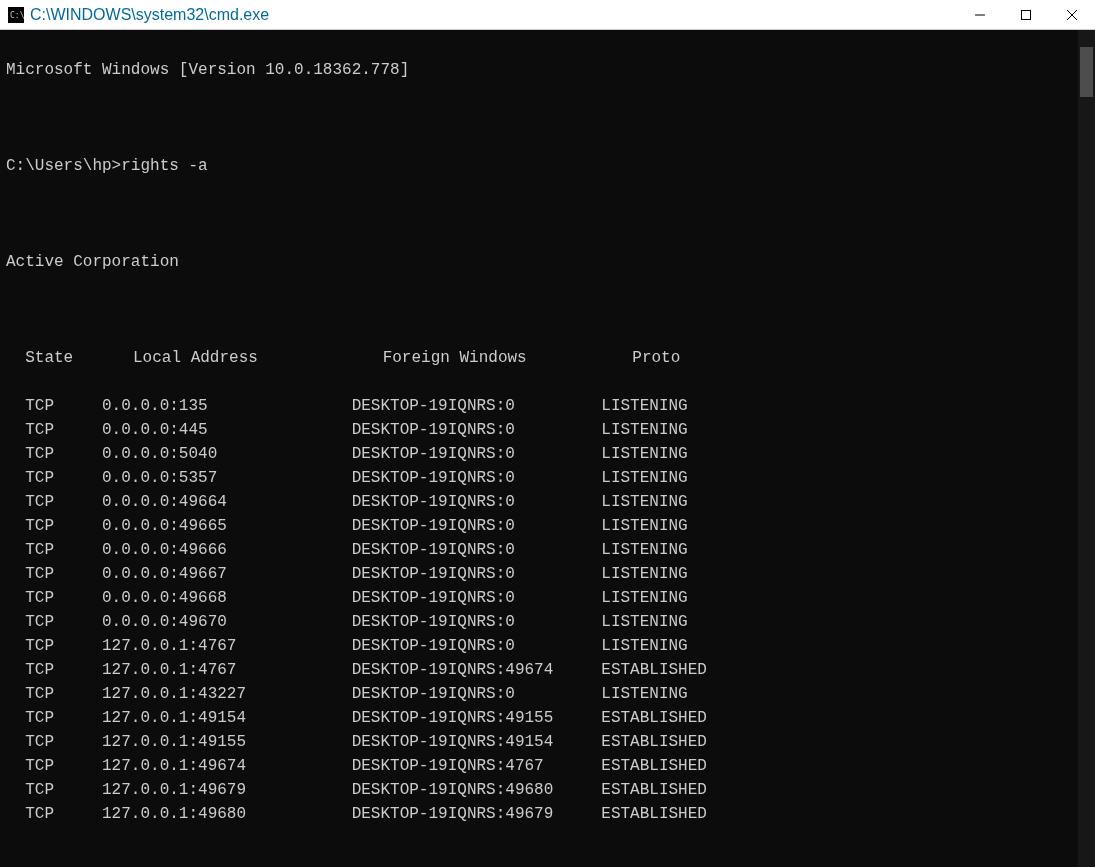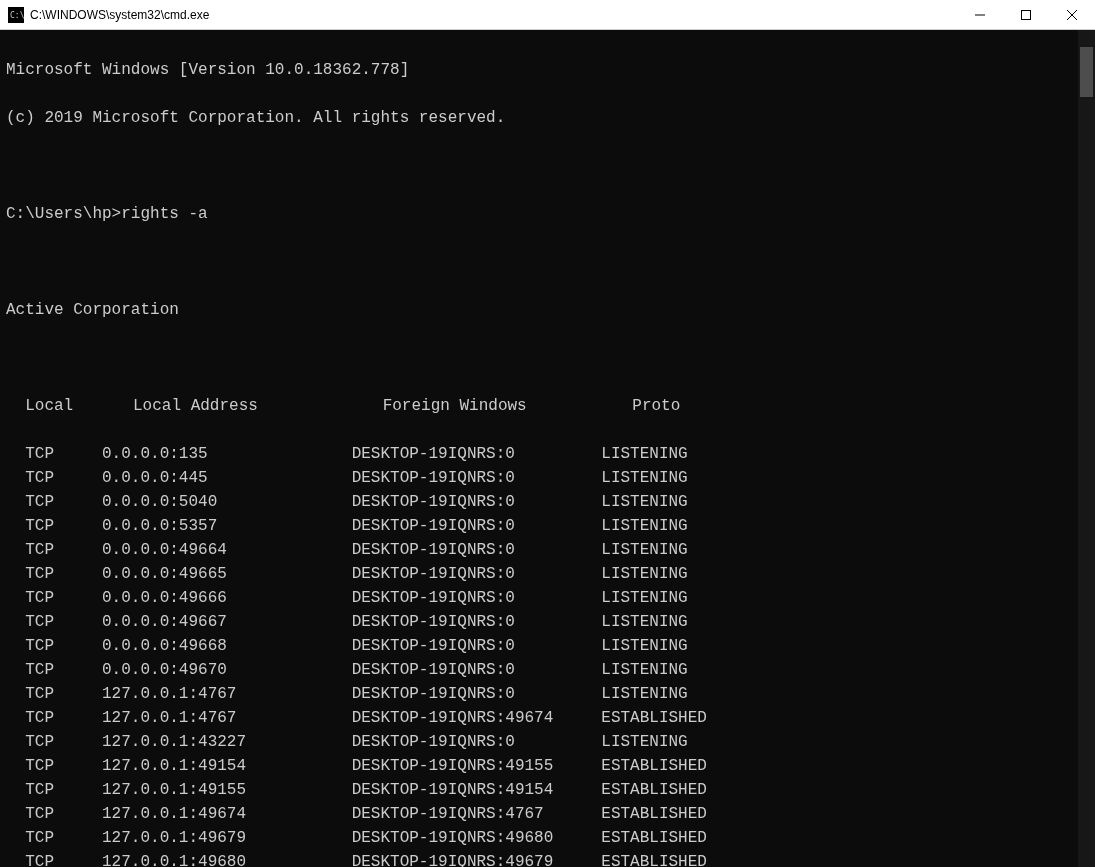--- a/index.html
+++ b/index.html
@@ -28,22 +28,22 @@
       margin-right: 6px;
       display: flex;
       align-items: center;
       justify-content: center;
     }
     .titlebar-icon svg {
       width: 16px;
       height: 16px;
     }
     .titlebar-text {
-      font-size: 12px;
-      color: #000000;
+      font-size: 16px;
+      color: #0369a1;
       flex: 1;
     }
     .window-controls {
       display: flex;
       height: 100%;
     }
     .window-control {
       width: 46px;
       height: 100%;
       display: flex;
@@ -131,27 +131,26 @@
       <svg viewBox="0 0 10 10">
           <line x1="0" y1="0" x2="10" y2="10" stroke="#000" stroke-width="1"></line>
           <line x1="10" y1="0" x2="0" y2="10" stroke="#000" stroke-width="1"></line>
         </svg>
     </div>
   </div>
 </div>
 
 <div class="terminal">
 <div>Microsoft Windows [Version 10.0.18362.778]</div>
-<div>(c) 2019 Microsoft Corporation. All rights reserved.</div>
 <div class="blank-line"></div>
 <div><span>C:\Users\hp&gt;</span><span>rights -a</span></div>
 <div class="blank-line"></div>
 <div>Active Corporation</div>
 <div class="blank-line"></div>
-<div class="indent-2 header-row"><span class="proto-col">Local</span><span class="local-col">Local Address</span><span class="foreign-col">Foreign Windows</span><span class="state-col">Proto</span></div>
+<div class="indent-2 header-row"><span class="proto-col">State</span><span class="local-col">Local Address</span><span class="foreign-col">Foreign Windows</span><span class="state-col">Proto</span></div>
 <div id="rows-container"><div class="indent-2">TCP     0.0.0.0:135               DESKTOP-19IQNRS:0         LISTENING</div><div class="indent-2">TCP     0.0.0.0:445               DESKTOP-19IQNRS:0         LISTENING</div><div class="indent-2">TCP     0.0.0.0:5040              DESKTOP-19IQNRS:0         LISTENING</div><div class="indent-2">TCP     0.0.0.0:5357              DESKTOP-19IQNRS:0         LISTENING</div><div class="indent-2">TCP     0.0.0.0:49664             DESKTOP-19IQNRS:0         LISTENING</div><div class="indent-2">TCP     0.0.0.0:49665             DESKTOP-19IQNRS:0         LISTENING</div><div class="indent-2">TCP     0.0.0.0:49666             DESKTOP-19IQNRS:0         LISTENING</div><div class="indent-2">TCP     0.0.0.0:49667             DESKTOP-19IQNRS:0         LISTENING</div><div class="indent-2">TCP     0.0.0.0:49668             DESKTOP-19IQNRS:0         LISTENING</div><div class="indent-2">TCP     0.0.0.0:49670             DESKTOP-19IQNRS:0         LISTENING</div><div class="indent-2">TCP     127.0.0.1:4767            DESKTOP-19IQNRS:0         LISTENING</div><div class="indent-2">TCP     127.0.0.1:4767            DESKTOP-19IQNRS:49674     ESTABLISHED</div><div class="indent-2">TCP     127.0.0.1:43227           DESKTOP-19IQNRS:0         LISTENING</div><div class="indent-2">TCP     127.0.0.1:49154           DESKTOP-19IQNRS:49155     ESTABLISHED</div><div class="indent-2">TCP     127.0.0.1:49155           DESKTOP-19IQNRS:49154     ESTABLISHED</div><div class="indent-2">TCP     127.0.0.1:49674           DESKTOP-19IQNRS:4767      ESTABLISHED</div><div class="indent-2">TCP     127.0.0.1:49679           DESKTOP-19IQNRS:49680     ESTABLISHED</div><div class="indent-2">TCP     127.0.0.1:49680           DESKTOP-19IQNRS:49679     ESTABLISHED</div></div>
 
   <div class="scrollbar-track">
     <div class="scrollbar-arrow">
       <svg viewBox="0 0 8 6">
           <polygon points="4,0 8,6 0,6" fill="#606060"></polygon>
         </svg>
     </div>
     <div class="scrollbar-thumb"></div>
   </div>

